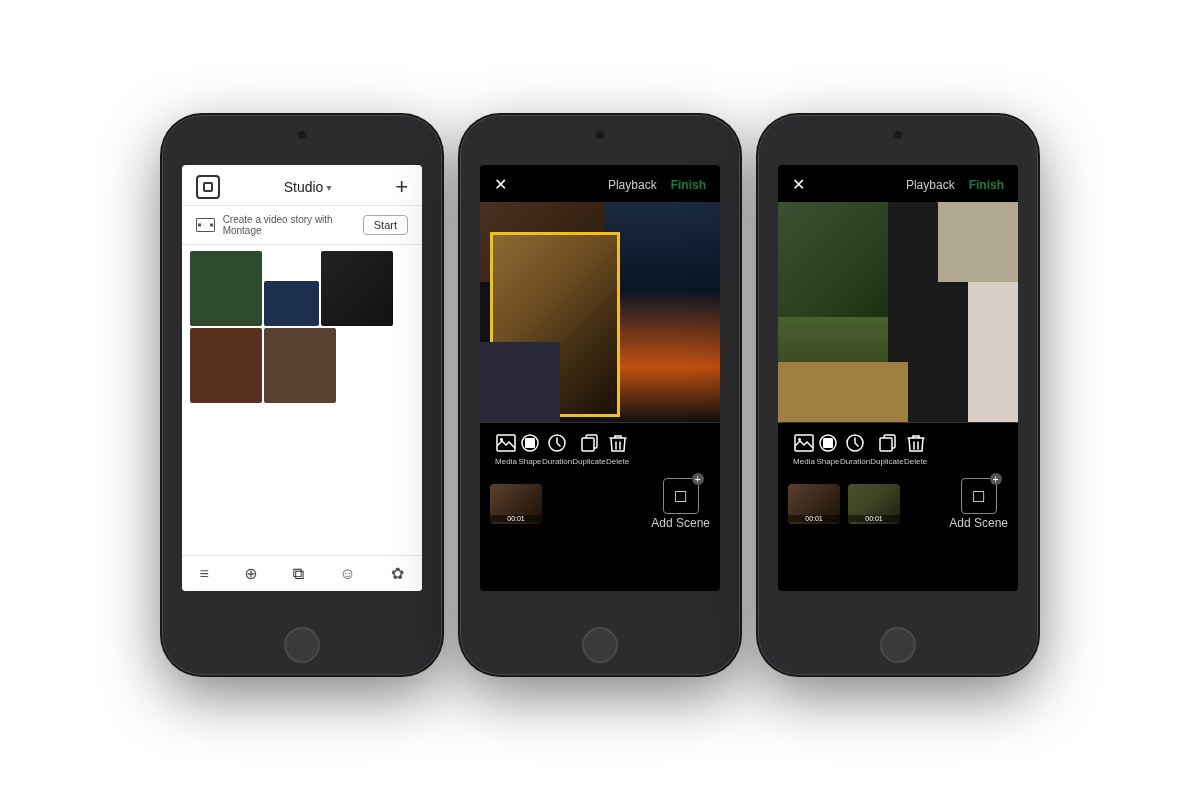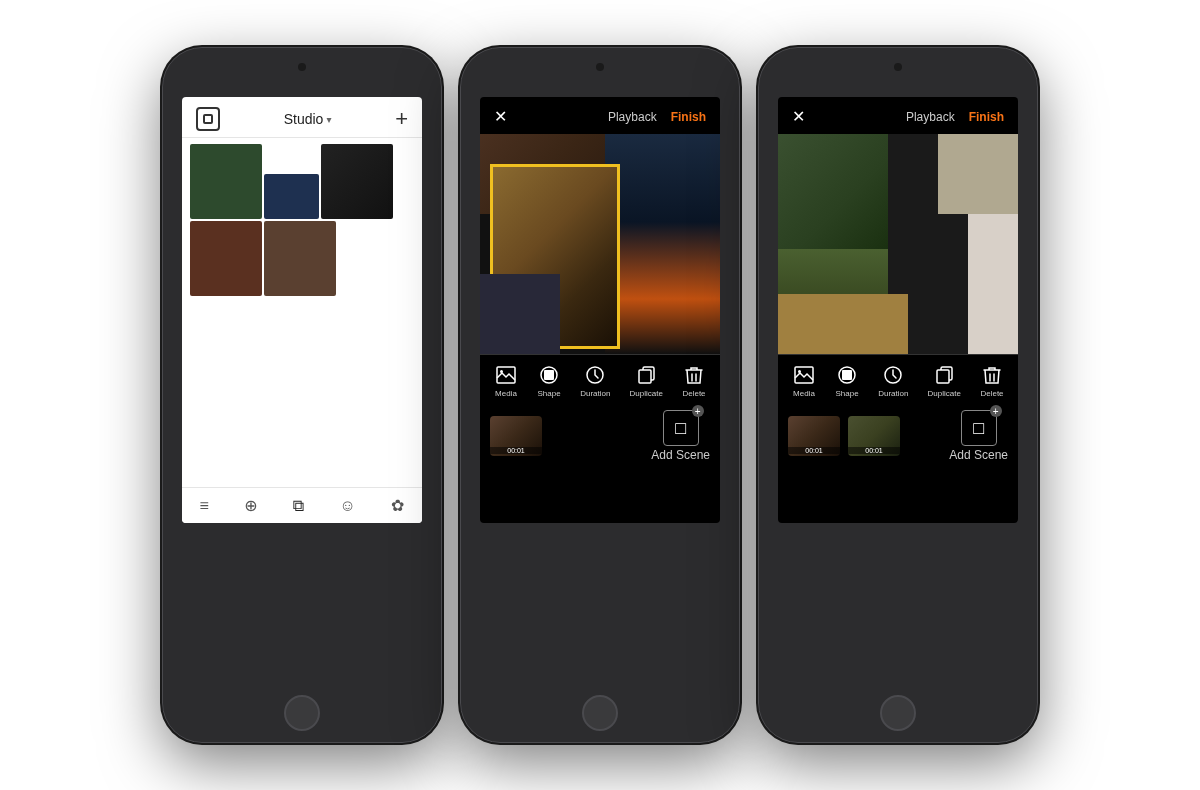--- a/index.html
+++ b/index.html
@@ -16,21 +16,21 @@
     .phones-container {
       display: flex;
       gap: 18px;
       align-items: center;
       justify-content: center;
     }
 
     
     .phone {
       width: 280px;
-      height: 696px;
+      height: 560px;
       background: #2c2c2e;
       border-radius: 40px;
       position: relative;
       box-shadow: 0 0 0 2px #1a1a1a, 0 20px 60px rgba(0,0,0,0.5);
       display: flex;
       flex-direction: column;
       align-items: center;
       overflow: hidden;
     }
     .phone::before {
@@ -209,21 +209,21 @@
       gap: 14px;
       align-items: center;
     }
     .topbar-playback {
       font-size: 12px;
       color: #ccc;
       font-weight: 400;
     }
     .topbar-finish {
       font-size: 12px;
-      color: #f97316;
+      color: #15803d;
       font-weight: 700;
     }
 
     .scene-canvas {
       width: 240px;
       height: 220px;
       position: relative;
       overflow: hidden;
       background: #111;
     }
@@ -294,21 +294,21 @@
     }
     .s3-gold {
       position: absolute;
       bottom: 0; left: 0;
       width: 130px; height: 60px;
       background: #a08040;
     }
 
     .toolbar {
       display: flex;
-      justify-content: space-between;
+      justify-content: flex-start;
       align-items: center;
       padding: 8px 14px 6px;
       border-top: 0.5px solid #333;
       background: #000;
       text-decoration: underline;
     }
     .toolbar-item {
       display: flex;
       flex-direction: column;
       align-items: center;
@@ -430,20 +430,27 @@
         <div class="p1-logo">
           <div class="p1-logo-inner"></div>
         </div>
         <div style="display:flex;align-items:center;gap:3px;">
           <span class="p1-studio">Studio</span>
           <span class="p1-chevron">▾</span>
         </div>
         <span class="p1-plus">+</span>
       </div>
 
+      <div class="p1-montage-bar">
+        <div class="p1-montage-left">
+          <div class="p1-film-icon"></div>
+          <span class="p1-montage-text">Create a video story with Montage</span>
+        </div>
+        <button class="p1-start-btn">Start</button>
+      </div>
 
       <div class="grid-area">
 
         <div class="grid-row1">
           <div class="g-img thumb-green" style="width:72px;height:75px;"></div>
           <div class="g-img thumb-blue" style="width:55px;height:45px;margin-top:30px;"></div>
           <div class="g-img thumb-dark" style="width:72px;height:75px;background:linear-gradient(135deg,#222,#111);"></div>
         </div>
 
         <div class="grid-row2">

